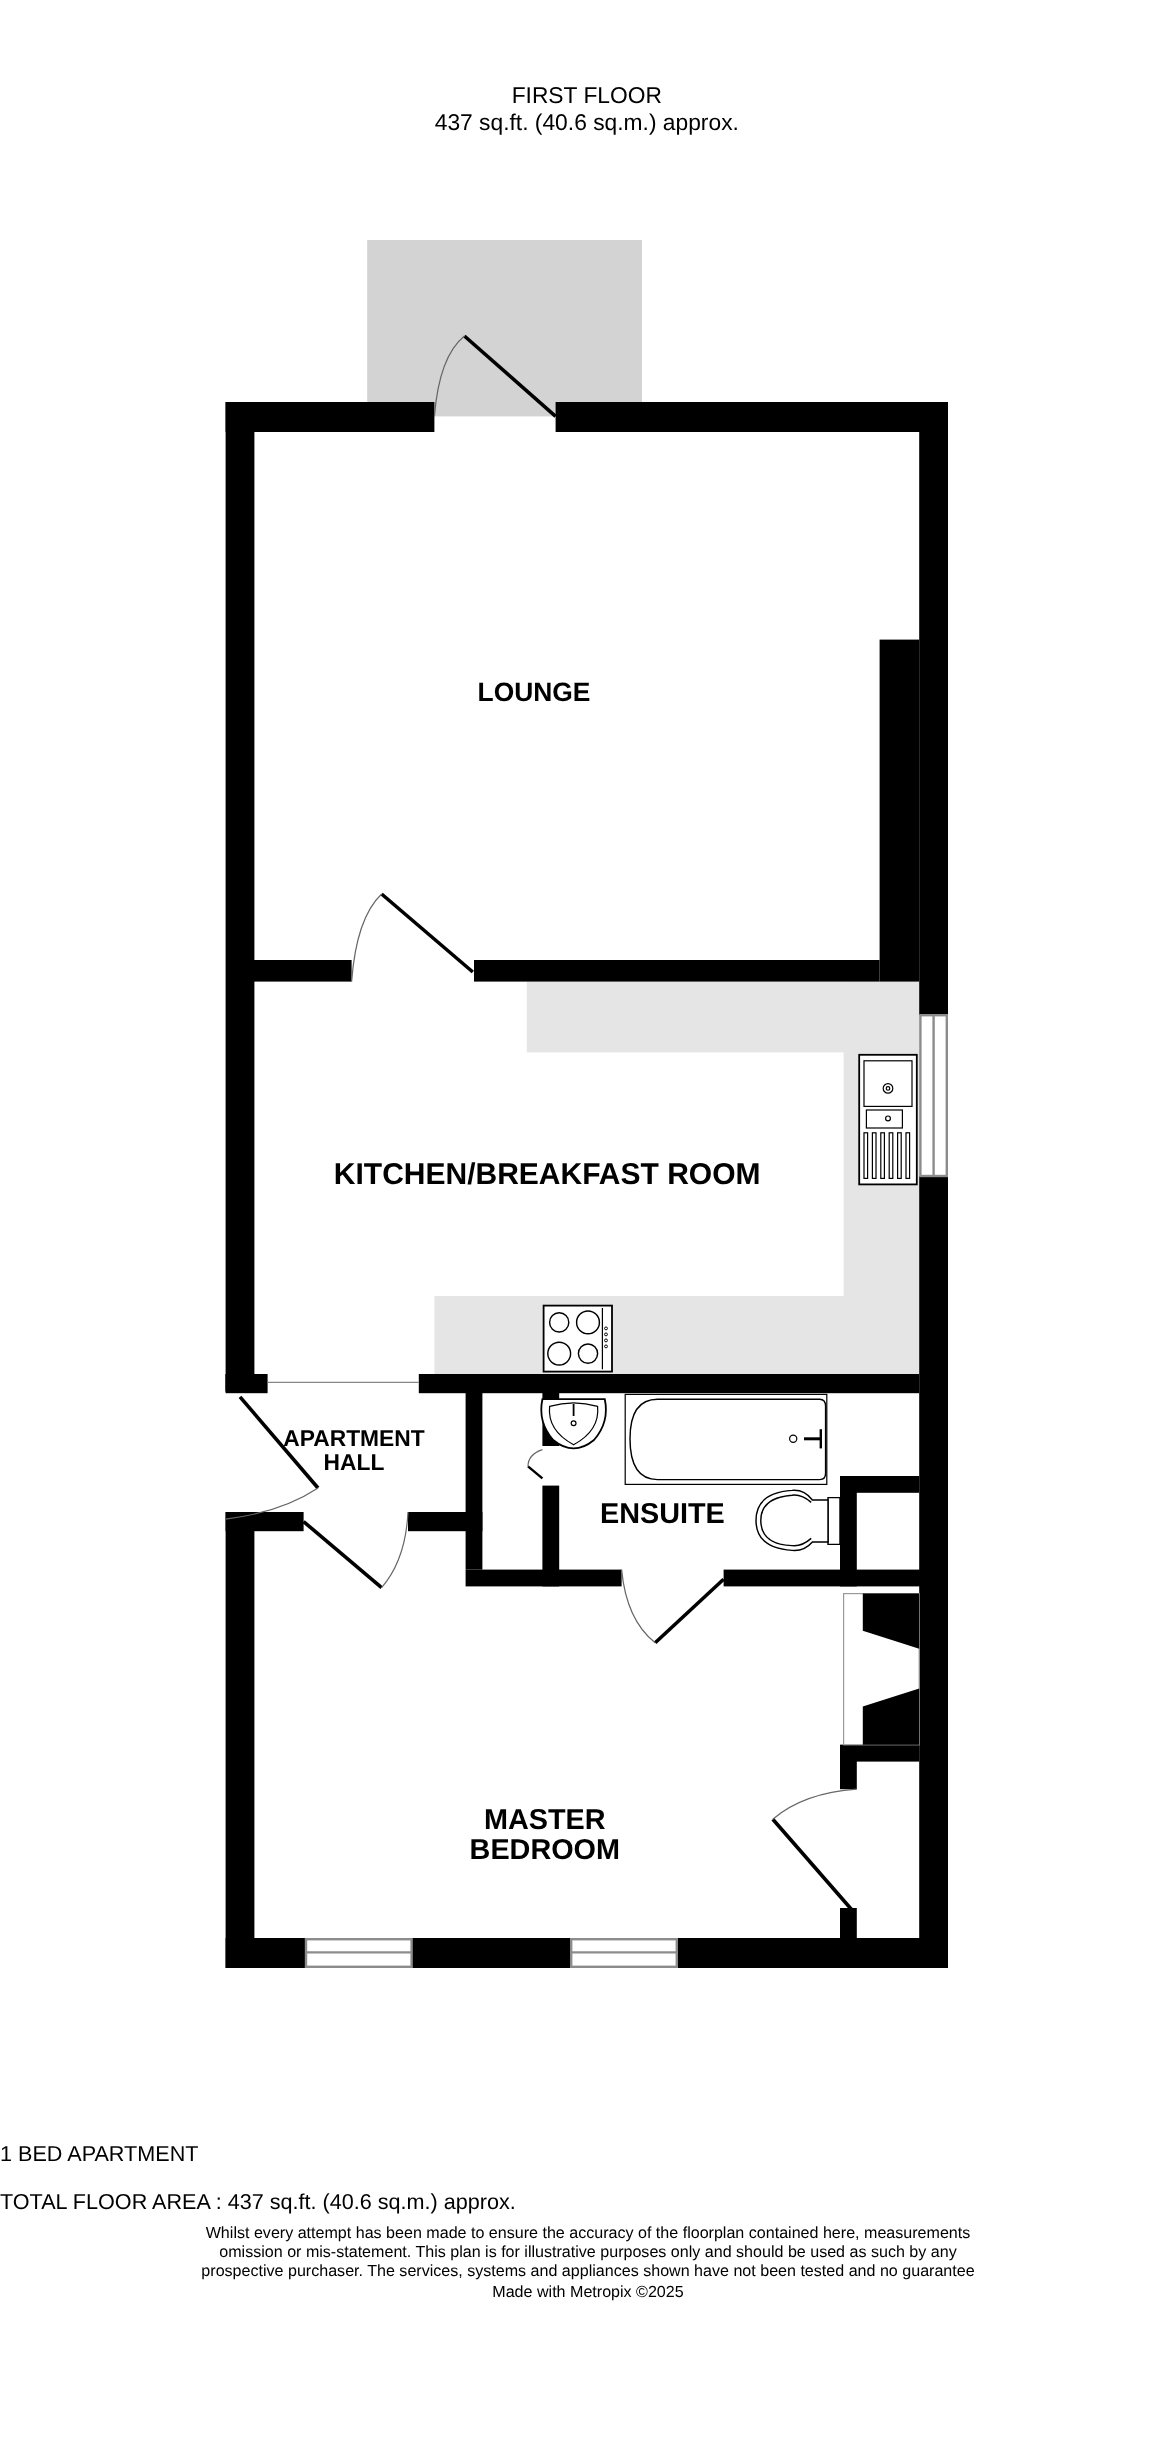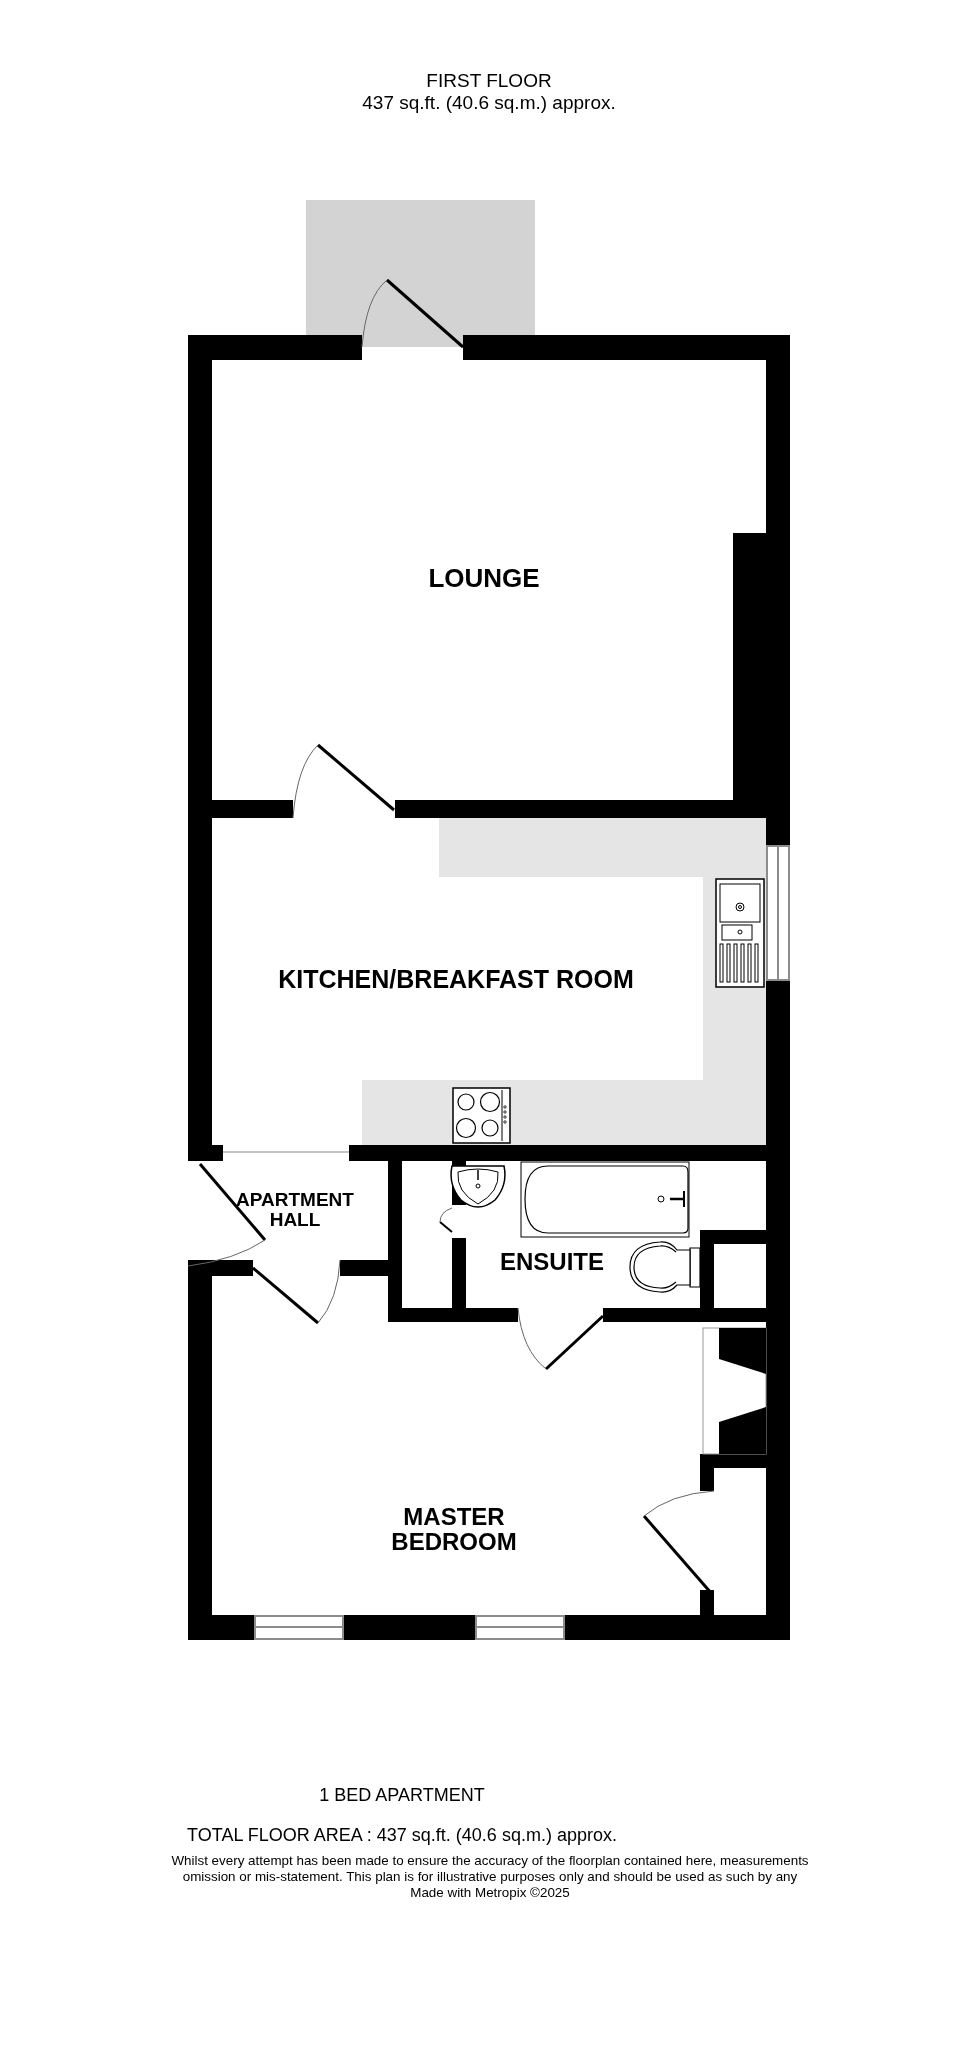--- a/index.html
+++ b/index.html
@@ -1,19 +1,19 @@
 <!DOCTYPE html>
 <html><head>
 <meta charset="utf-8">
 <style>
   html, body { margin:0; padding:0; background:#ffffff; }
   body { width:978px; height:2048px; position:relative; overflow:hidden; font-family:"Liberation Sans", sans-serif; color:#000; }
   .title { position:absolute; left:0; width:978px; text-align:center; font-size:19px; line-height:22px; }
   .room-label { position:absolute; font-weight:bold; text-align:center; line-height:1.05; white-space:nowrap; }
-  .footer { position:absolute; left:0; width:804px; text-align:center; }
+  .footer { position:absolute; left:0; width:804px; }
   .disclaimer { position:absolute; left:140px; width:700px; text-align:center; font-size:13.4px; line-height:16.2px; }
   svg.plan { position:absolute; left:0; top:0; }
 </style>
 </head>
 <body>
 
 <div class="title" style="top:70px;text-align:center;">FIRST FLOOR</div>
 <div class="title" style="top:92px;">437 sq.ft. (40.6 sq.m.) approx.</div>
 
 <svg class="plan" width="978" height="1700" viewBox="0 0 978 1700" xmlns="http://www.w3.org/2000/svg">
@@ -177,31 +177,32 @@
     <line x1="684" y1="1191" x2="684" y2="1207" stroke-width="2"></line>
   </g>
 
   <g fill="#fff" stroke="#000" stroke-width="1.2">
     <path d="M690 1248 L700 1248 L700 1287 L690 1287 Z"></path>
     <path d="M690 1250 L677 1250 Q670 1241 660 1242 Q630 1244 630 1267 Q630 1290 660 1292 Q670 1293 677 1285 L690 1285 Z"></path>
     <path d="M676 1252 Q668 1245 660 1246 Q634 1248 634 1267 Q634 1287 660 1288 Q668 1289 676 1282" fill="none"></path>
   </g>
 </svg>
 
-<div class="room-label" style="left:384px; top:565px; width:200px; font-size:26px;">LOUNGE</div>
+<div class="room-label" style="left:345px; top:565px; width:200px; font-size:22px;">LOUNGE</div>
 <div class="room-label" style="left:256px; top:966px; width:400px; font-size:25px;">KITCHEN/BREAKFAST ROOM</div>
 <div class="room-label" style="left:230px; top:1190px; width:130px; font-size:19px;">
   <div>APARTMENT</div>
   <div>HALL</div>
 </div>
 <div class="room-label" style="left:482px; top:1249px; width:140px; font-size:24px;">ENSUITE</div>
 <div class="room-label" style="left:354px; top:1504px; width:200px; font-size:24px;">
   <div>MASTER</div>
   <div>BEDROOM</div>
 </div>
 
 <div class="footer" style="top:1785px; font-size:18px;">1 BED APARTMENT</div>
 <div class="footer" style="top:1825px; font-size:18px;">TOTAL FLOOR AREA : 437 sq.ft. (40.6 sq.m.) approx.</div>
 <div class="disclaimer" style="top:1853px;">
   <div>Whilst every attempt has been made to ensure the accuracy of the floorplan contained here, measurements</div>
   <div>omission or mis-statement. This plan is for illustrative purposes only and should be used as such by any</div>
+  <div>prospective purchaser. The services, systems and appliances shown have not been tested and no guarantee</div>
   <div>Made with Metropix ©2025</div>
 </div>
 
 </body></html>

